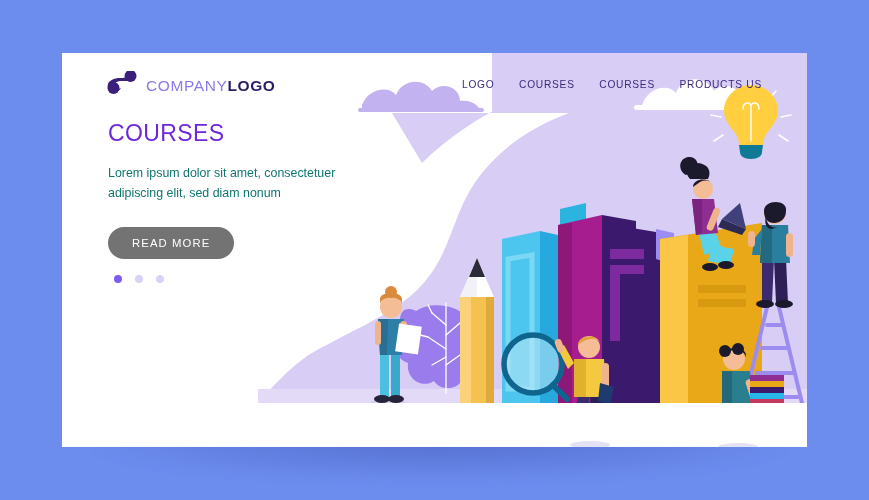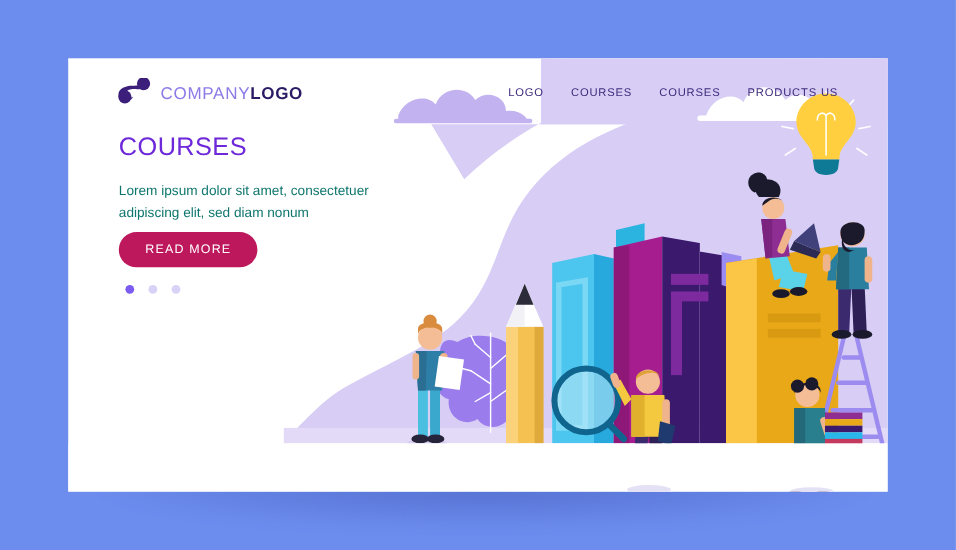--- a/index.html
+++ b/index.html
@@ -51,22 +51,22 @@
   }
   .h2{
     font-size:35px;font-weight:400;letter-spacing:.4px;color:#8875e8;
     line-height:1.12;margin:2px 0 0 0;
   }
   .lede{
     margin:18px 0 0 0;font-size:12.4px;line-height:1.62;color:#0f766e;
     max-width:255px;
   }
   .cta{
-    margin-top:8px;display:inline-block;border:none;outline:none;cursor:pointer;
-    background:#be185d;color:#ffffff;border-radius:20px;
+    margin-top:24px;display:inline-block;border:none;outline:none;cursor:pointer;
+    background:#737373;color:#ffffff;border-radius:20px;
     padding:10px 24px;font-size:11.3px;letter-spacing:1.1px;
     font-family:"Liberation Sans", sans-serif;
   }
   .dots{margin-top:16px;display:flex;gap:13px;padding-left:6px;}
   .dot{width:8px;height:8px;border-radius:50%;background:#d9d2f7;cursor:pointer;}
   .dot.on{background:#7c5cf0;}
 </style>
 </head>
 <body>
 

